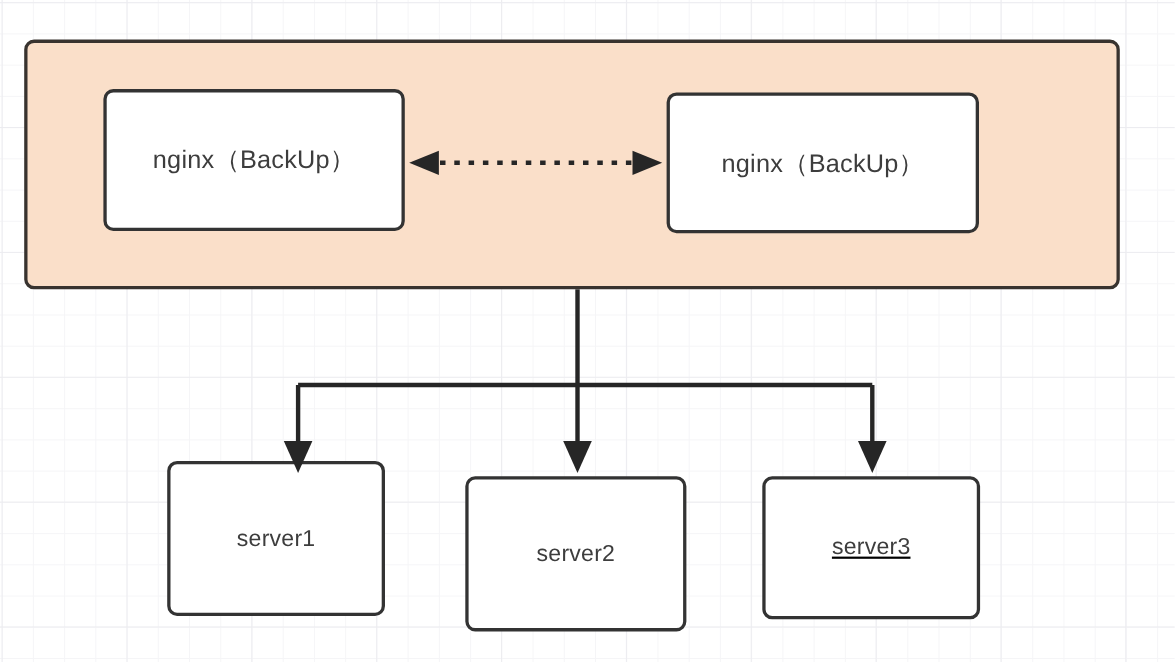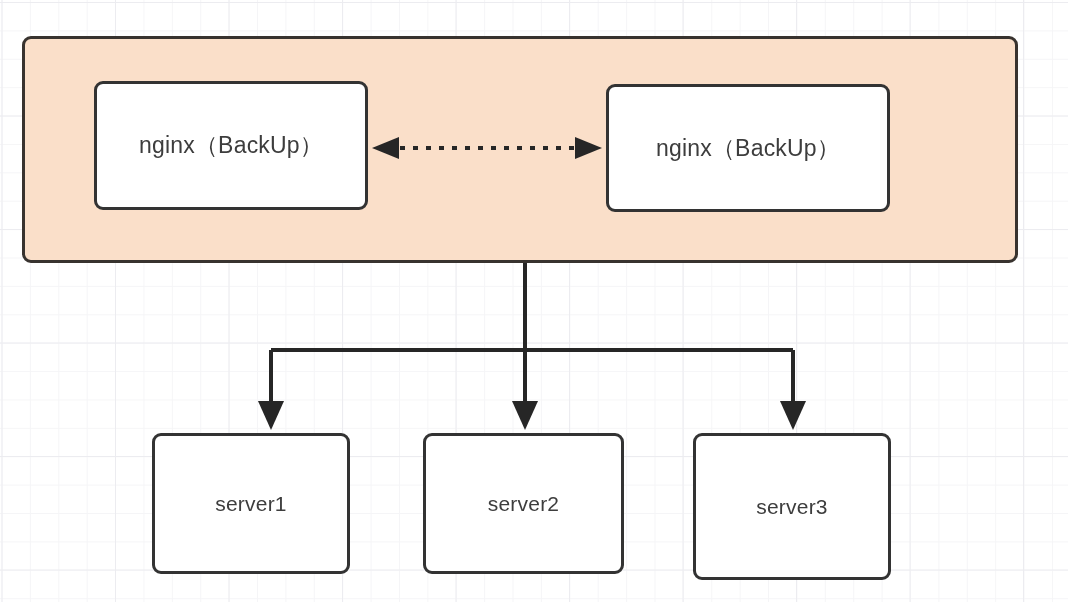--- a/index.html
+++ b/index.html
@@ -80,32 +80,32 @@
   <div class="node node-nginx" style="left:94px; top:81px; width:274px; height:129px;
               border:3px solid #333333;">
     <span class="node-label">nginx（BackUp）</span>
   </div>
 
   <div class="node node-nginx" style="left:606px; top:84px; width:284px; height:128px;
               border:3px solid #333333;">
     <span class="node-label">nginx（BackUp）</span>
   </div>
 
-  <div class="node node-server" style="left:152px; top:433px; width:198px; height:141px;
+  <div class="node node-server" style="left:152px; top:419px; width:198px; height:141px;
               border:3px solid #333333;">
     <span class="node-label">server1</span>
   </div>
 
   <div class="node node-server" style="left:423px; top:433px; width:201px; height:141px;
               border:3px solid #333333;">
     <span class="node-label">server2</span>
   </div>
 
-  <div class="node node-server" style="left:693px; top:433px; width:198px; height:147px;
-              border:3px solid #333333;">
+  <div class="node node-server" style="left:693px; top:433px; width:198px; height:130px;
+              border:3px solid #333333;text-decoration:underline;">
     <span class="node-label">server3</span>
   </div>
 
   <svg id="edges" viewBox="0 0 1068 602">
 
     <g>
       <line x1="387" y1="148" x2="587" y2="148" stroke="#262626" stroke-width="4" stroke-dasharray="5 8" stroke-linecap="butt"></line>
       <polygon points="372,148 399,137 399,159" fill="#262626"></polygon>
       <polygon points="602,148 575,137 575,159" fill="#262626"></polygon>
     </g>

